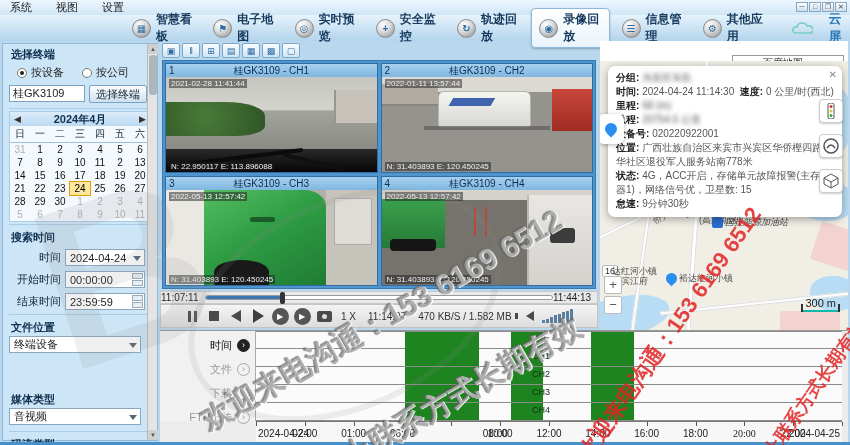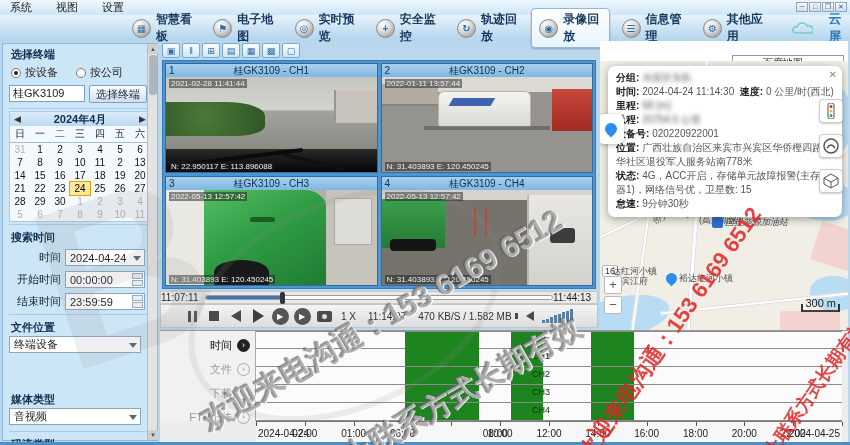--- a/index.html
+++ b/index.html
@@ -22,21 +22,21 @@
 .cloud-label{font-size:13px;font-weight:bold;color:#2b7bb9}
 
 
 .sidebar{position:absolute;left:2px;top:43px;width:156px;height:398px;background:#cde6f7;border:1px solid #8fb9da}
 .sscroll{position:absolute;right:0;top:0;width:10px;height:100%;background:#e4e4e4;border-left:1px solid #bbb}
 .sarrow{position:absolute;left:0;width:10px;height:10px;font-size:6px;text-align:center;line-height:10px;color:#555;background:#d0d0d0}
 .sarrow.up{top:0}.sarrow.dn{bottom:0}
 .sthumb{position:absolute;left:1px;top:11px;width:8px;height:40px;background:#aeb6bd;border-radius:3px}
 .sgroup-title{font-size:11px;color:#10304f;padding:3px 0 1px 8px;font-weight:bold}
 .hr{border-top:1px solid #a9cce8;margin:2px 6px}
-.radio-row{display:flex;align-items:center;gap:4px;padding:2px 8px}
+.radio-row{display:flex;align-items:center;gap:4px;padding:2px 14px}
 .radio{width:10px;height:10px;border:1px solid #777;border-radius:50%;background:#fff;position:relative;flex:0 0 auto}
 .radio.sel:after{content:"";position:absolute;left:2px;top:2px;width:4px;height:4px;border-radius:50%;background:#222}
 .rlabel{margin-right:14px}
 .devrow{display:flex;gap:4px;padding:3px 6px}
 .tinput{width:76px;height:17px;border:1px solid #7aa2c4;background:#fff;font-size:11px;padding:1px 3px;color:#222}
 .sbtn{width:58px;height:18px;background:linear-gradient(#fdfefe,#cfe0ef);border:1px solid #7aa2c4;border-radius:2px;font-size:11px;color:#123;text-align:center;line-height:16px;cursor:pointer}
 
 .cal{margin:2px 6px 0 6px;background:#f4f9fe;border:1px solid #a9cce8}
 .cal-head{height:14px;background:linear-gradient(#dcecfa,#bcd9f0);display:flex;align-items:center;justify-content:space-between;padding:0 4px;color:#0d2f52;font-weight:bold;font-size:11px}
 .cal-nav{cursor:pointer;font-size:9px;color:#333}
@@ -132,21 +132,21 @@
 .roadd{position:absolute;background:#fff;border-top:1px solid #ddd;border-bottom:1px solid #ddd}
 .roadlbl{position:absolute;font-size:9px;color:#6b6b6b;transform:rotate(-28deg)}
 .poi{position:absolute;font-size:9px;color:#4a4a4a;line-height:1.1;text-align:center;white-space:nowrap}
 .poi .mk{display:inline-block;width:11px;height:11px;border-radius:50% 50% 50% 0;background:#2b8ff0;transform:rotate(-45deg);vertical-align:middle;margin-right:2px}
 .poi.gas .mk{border-radius:2px;transform:none;background:#2b6fd0}
 .truckmk{position:absolute;width:16px;height:9px;background:linear-gradient(#27b14b,#157a31);border:1px solid #0e5e24;transform:rotate(-32deg);border-radius:1px}
 .truckmk:after{content:"";position:absolute;left:1px;top:1px;width:5px;height:5px;background:#cfe9d4}
 .badge16{position:absolute;font-size:9px;color:#333;background:#fff;border:1px solid #bbb;border-radius:2px;padding:0 2px}
 .mapzoom{position:absolute;left:4px;bottom:16px;display:flex;flex-direction:column;gap:2px}
 .mapzoom div{width:18px;height:18px;background:#fff;border:1px solid #bbb;border-radius:2px;text-align:center;line-height:16px;font-size:13px;color:#555;cursor:pointer}
-.scalebar{position:absolute;right:8px;bottom:18px;font-size:11px;color:#222;border-bottom:2px solid #404040;padding:0 4px 1px 4px}
+.scalebar{position:absolute;right:8px;bottom:18px;font-size:11px;color:#222;border-bottom:2px solid #14b8a6;padding:0 4px 1px 4px}
 .scalebar:before,.scalebar:after{content:"";position:absolute;bottom:-2px;width:2px;height:8px;background:#333}
 .scalebar:before{left:0}.scalebar:after{right:0}
 
 .ipopup{position:absolute;left:8px;top:5px;width:234px;background:#fff;border-radius:7px;box-shadow:0 2px 8px rgba(0,0,0,.35);padding:5px 8px 6px 8px;font-size:10px;color:#555;line-height:1.4;z-index:5}
 .ipopup b{color:#222}
 .iclose{position:absolute;right:5px;top:2px;font-size:10px;color:#888;cursor:pointer}
 .blur{filter:blur(2px)}
 .pinchip{position:absolute;left:-10px;top:48px;width:26px;height:30px;background:#fff;border-radius:6px;box-shadow:0 1px 4px rgba(0,0,0,.3);display:flex;align-items:center;justify-content:center;z-index:6}
 .pinchip .pin{width:12px;height:12px;border-radius:50% 50% 50% 0;background:#2b8ff0;transform:rotate(-45deg)}
 .mapbtns{position:absolute;right:5px;top:38px;display:flex;flex-direction:column;gap:11px;z-index:6}
@@ -630,21 +630,21 @@
         <span class="axlbl" style="transform: translateX(-50%); left: 244.167px;">10:00</span>
         <span class="axtick" style="left: 293px;"></span>
         <span class="axlbl" style="transform: translateX(-50%); left: 293px;">12:00</span>
         <span class="axtick" style="left: 341.833px;"></span>
         <span class="axlbl" style="transform: translateX(-50%); left: 341.833px;">14:00</span>
         <span class="axtick" style="left: 390.667px;"></span>
         <span class="axlbl" style="transform: translateX(-50%); left: 390.667px;">16:00</span>
         <span class="axtick" style="left: 439.5px;"></span>
         <span class="axlbl" style="transform: translateX(-50%); left: 439.5px;">18:00</span>
         <span class="axtick" style="left: 488.333px;"></span>
-        <span class="axlbl" style="transform: translateX(-50%); left: 488.333px;">20:00</span>
+        <span class="axlbl" style="transform: translateX(-50%); left: 488.333px; font-family: Liberation Serif, serif;">20:00</span>
         <span class="axtick" style="left: 537.167px;"></span>
         <span class="axlbl" style="transform: translateX(-50%); left: 537.167px;">22:00</span>
         <span class="axtick" style="left: 586px;"></span>
         <span class="axlbl" style="transform: translateX(-100%); left: 584px;">2024-04-25</span>
       </div>
   </div>
 
   <div class="bluestrip"></div>
 
   <div class="wm wm-stamp">B</div>

